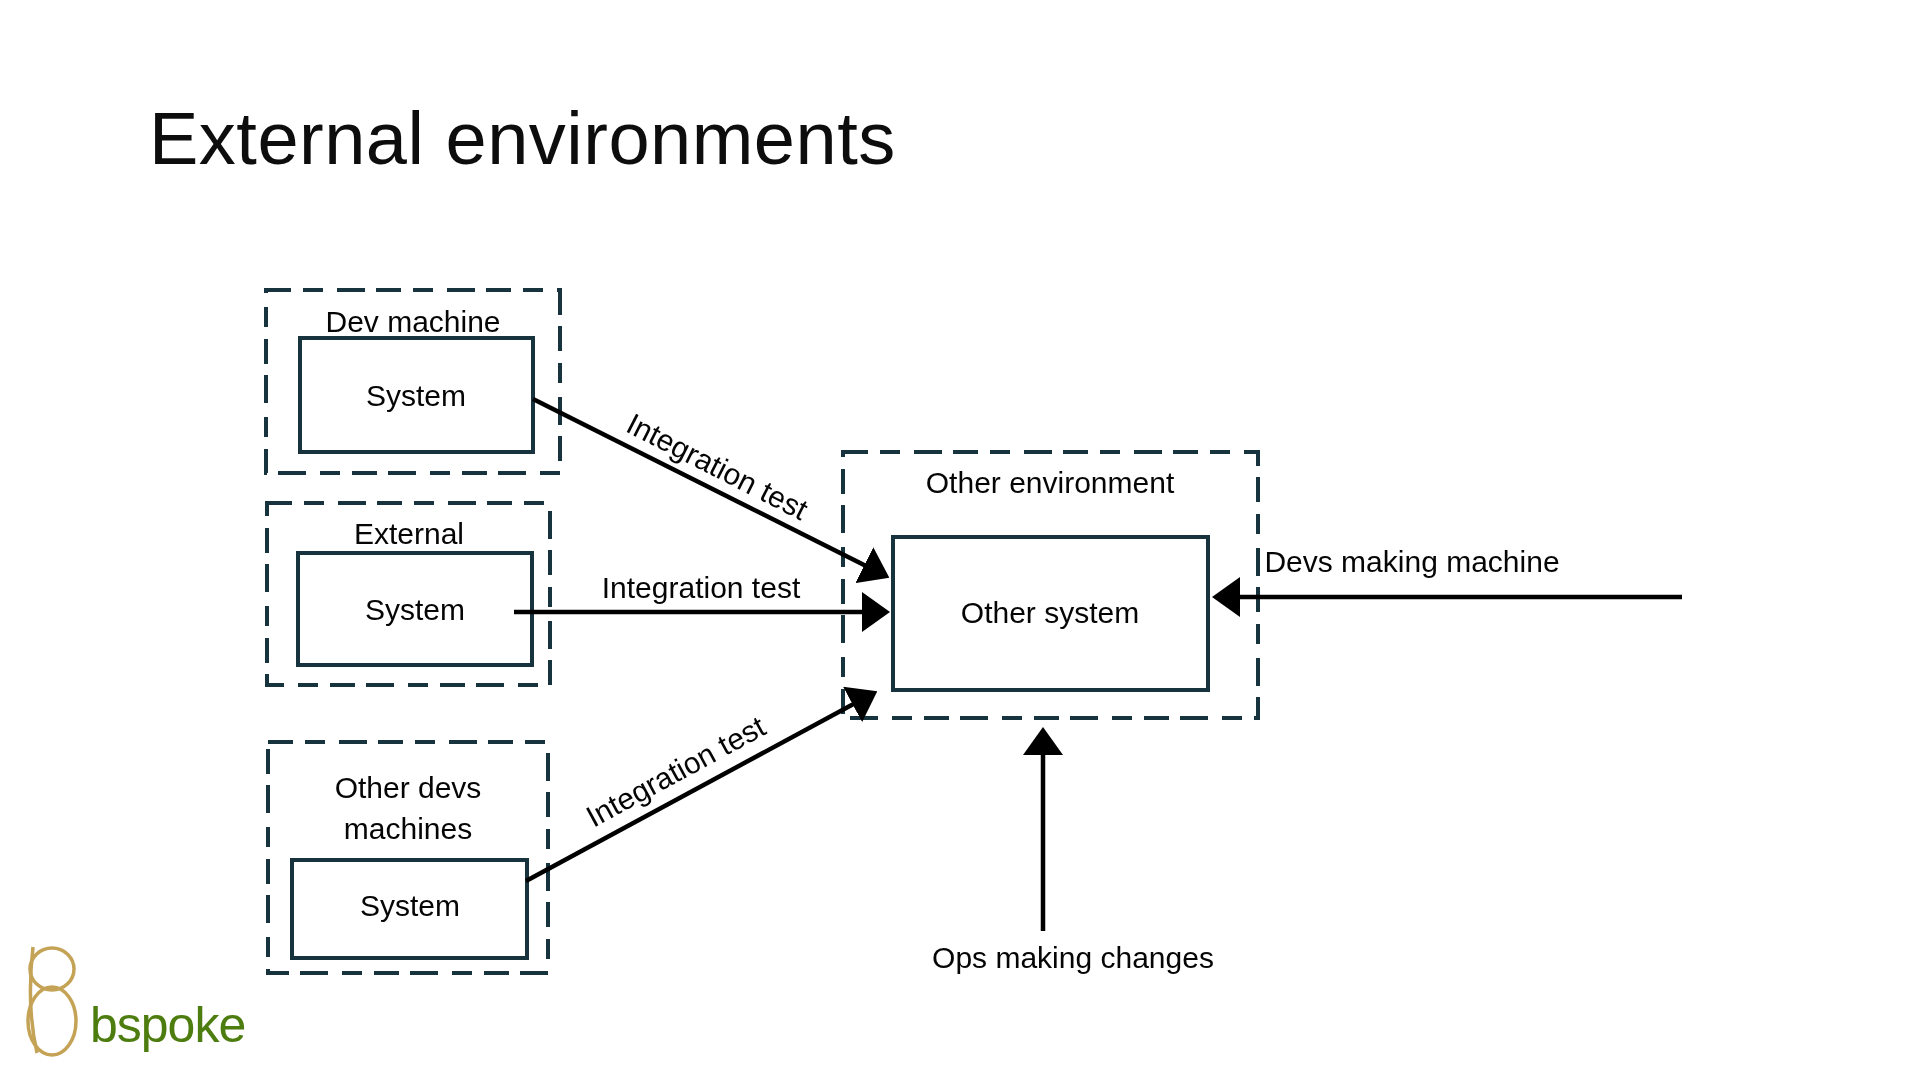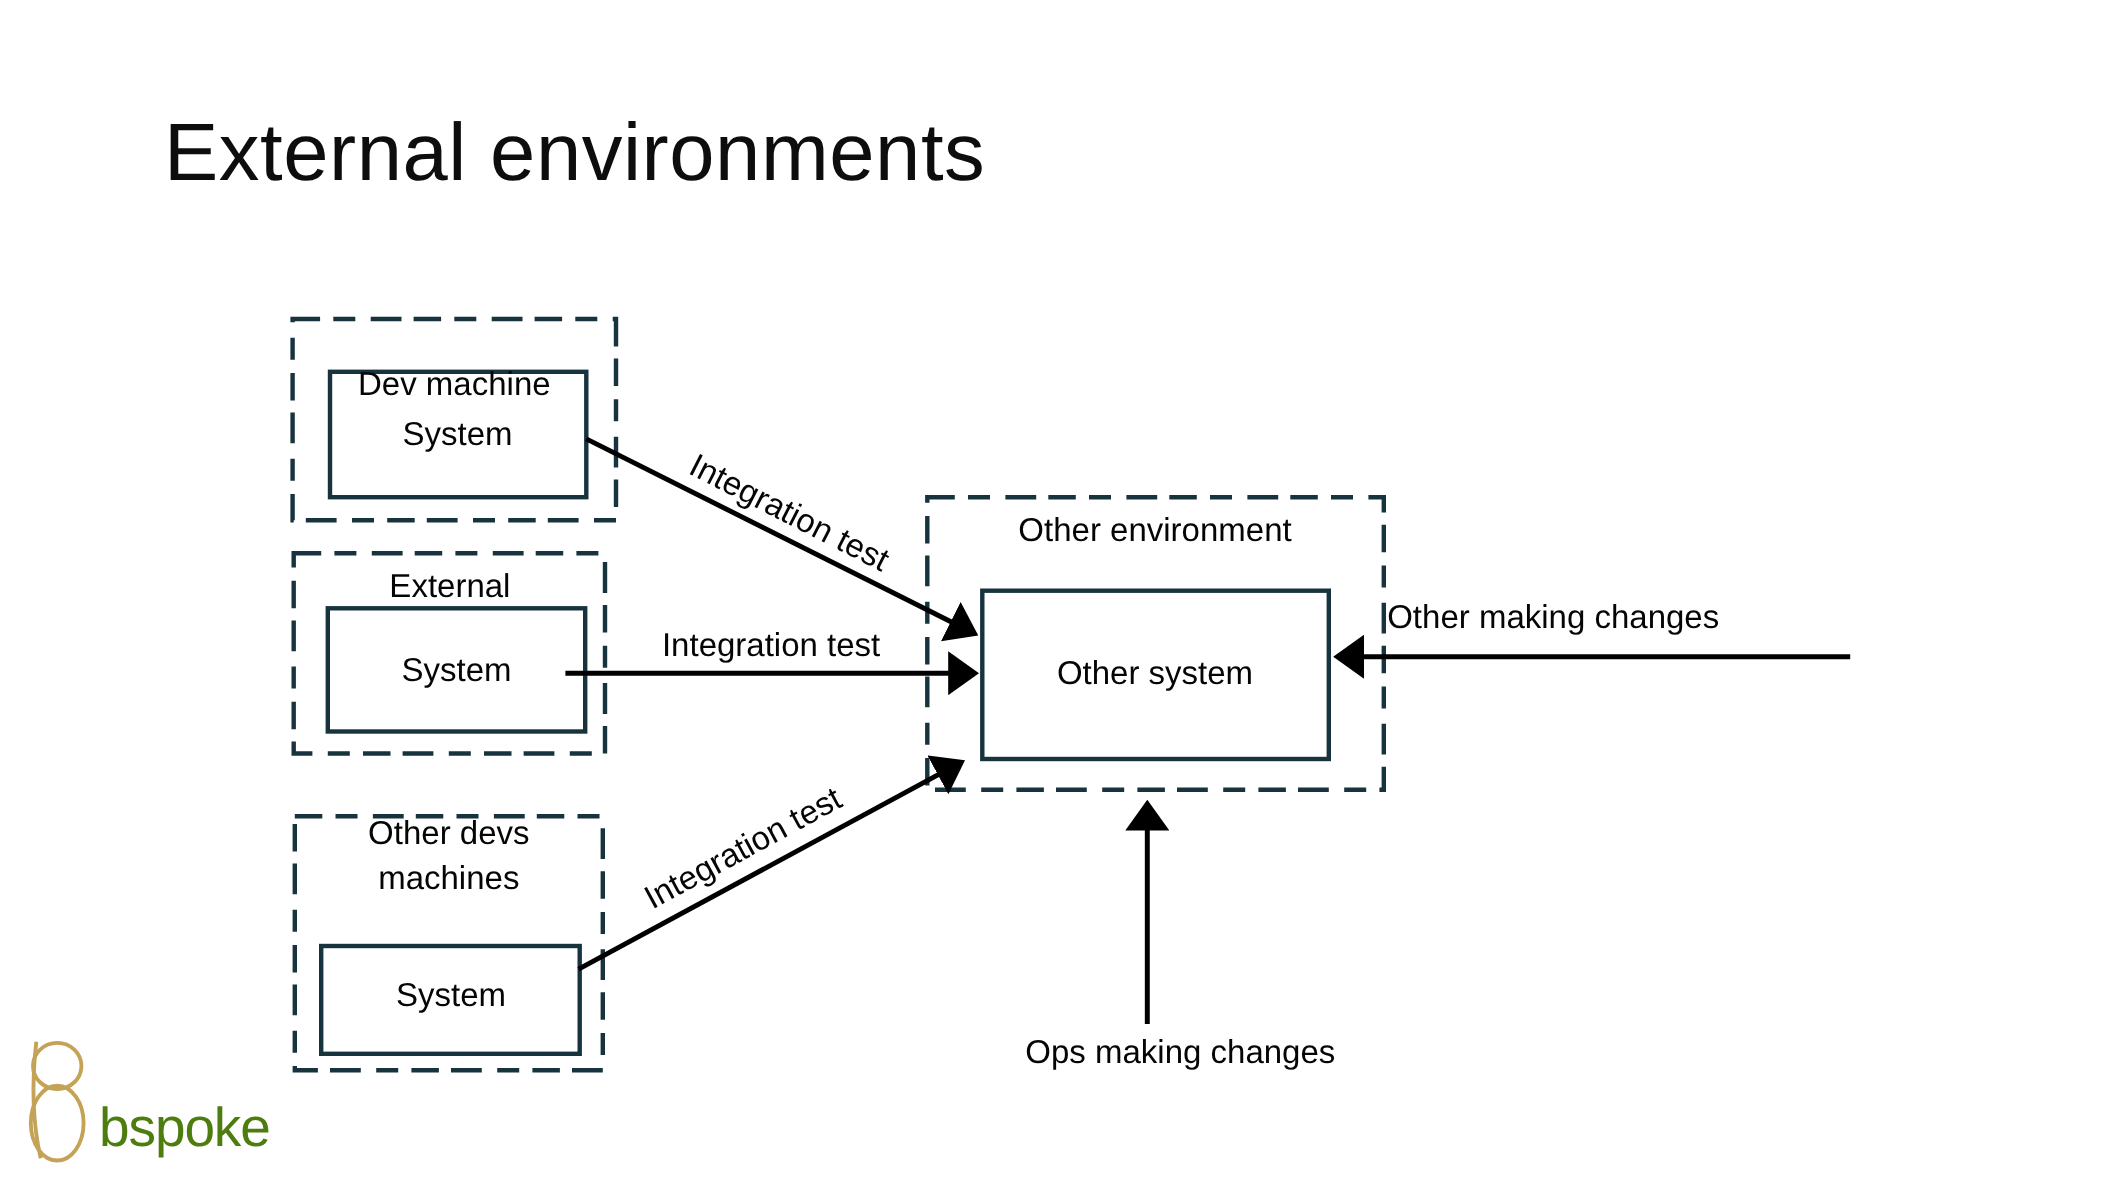--- a/index.html
+++ b/index.html
@@ -80,33 +80,33 @@
       <line x1="1043" y1="931" x2="1043" y2="733" marker-end="url(#ah)"></line>
     </g>
 
     <g fill="none" stroke-width="3.5" stroke="#c4a356">
       <path d="M33,947 C29,982 29,1018 37,1053"></path>
       <ellipse cx="52" cy="969" rx="22" ry="21"></ellipse>
       <ellipse cx="52" cy="1021" rx="24" ry="34"></ellipse>
     </g>
   </svg>
 
-  <div class="lbl" style="left:413px;top:322px;margin-top:28px;">Dev machine</div>
+  <div class="lbl" style="left:413px;top:322px;">Dev machine</div>
   <div class="lbl" style="left:416px;top:396px;">System</div>
 
   <div class="lbl" style="left:409px;top:534px;">External</div>
   <div class="lbl" style="left:415px;top:610px;">System</div>
 
-  <div class="lbl wrap" style="left:408px;top:779px;">Other devs machines</div>
+  <div class="lbl wrap" style="left:408px;top:808px;">Other devs machines</div>
   <div class="lbl" style="left:410px;top:906px;">System</div>
 
   <div class="lbl" style="left:1050px;top:483px;">Other environment</div>
   <div class="lbl" style="left:1050px;top:613px;">Other system</div>
 
   <div class="lbl rot-down" style="left:717px;top:467px;">Integration test</div>
   <div class="lbl" style="left:701px;top:588px;">Integration test</div>
   <div class="lbl rot-up" style="left:676px;top:772px;">Integration test</div>
-  <div class="lbl" style="left:1412px;top:562px;">Other making changes</div>
+  <div class="lbl" style="left:1412px;top:562px;">Devs making machine</div>
   <div class="lbl" style="left:1073px;top:958px;">Ops making changes</div>
 
   <div class="logo-text">bspoke</div>
 
 </div>
 
 </body></html>

